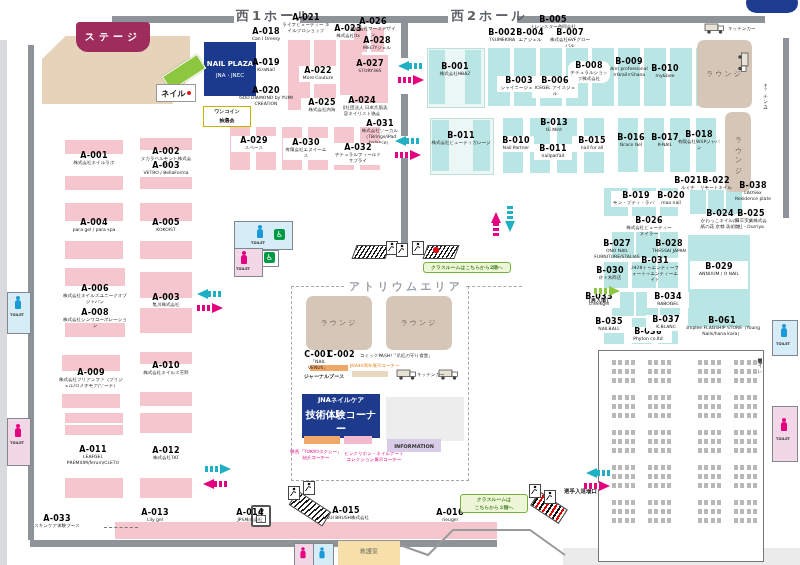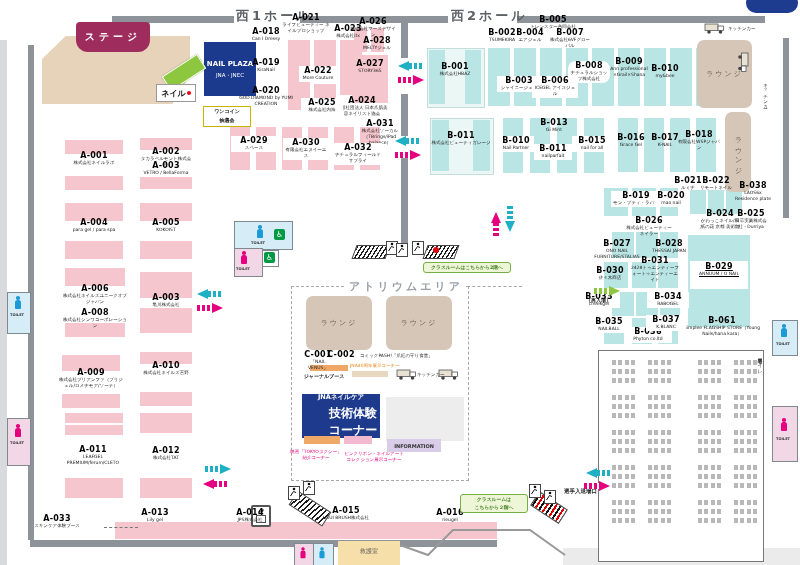--- a/index.html
+++ b/index.html
@@ -119,21 +119,21 @@
       <span>ラウンジ</span>
     </div>
   <div class="tinytxt" style="left:360px;top:353px;width:112px;font-size:4.5px;color:#222;">コミックPASH!『爪紅の守り食堂』</div>
   <div class="abs" style="left:310px;top:365px;width:38px;height:6px;background:#f0a868;z-index:2;"></div>
   <div class="tinytxt" style="left:298px;top:373px;width:52px;font-size:5px;font-weight:bold;color:#222;text-align:center;">ジャーナルブース</div>
   <div class="tinytxt" style="left:350px;top:363px;width:72px;font-size:4.5px;color:#e8881e;">JNA40周年展示コーナー</div>
   <div class="abs" style="left:352px;top:371px;width:36px;height:6px;background:#e8d8c0;z-index:2;"></div>
   <div class="abs" style="left:302px;top:394px;width:78px;height:44px;background:#1d3a8d;z-index:2;color:#fff;
        display:flex;flex-direction:column;align-items:center;justify-content:center;gap:3px;text-align:center;">
     <div style="font-size:6.5px;font-weight:bold;">JNAネイルケア</div>
-    <div style="font-size:12px;font-weight:bold;padding-left:24px;">技術体験コーナー</div>
+    <div style="font-size:10px;font-weight:bold;">技術体験コーナー</div>
   </div>
   <div class="graybox" style="left:386px;top:397px;width:78px;height:44px;"></div>
   <div class="abs" style="left:304px;top:436px;width:36px;height:8px;background:#f0a868;z-index:2;"></div>
   <div class="abs" style="left:344px;top:436px;width:28px;height:8px;background:#f3b9cf;z-index:2;"></div>
   <div class="tinytxt" style="left:288px;top:449px;width:56px;font-size:4.5px;color:#e4007f;text-align:center;line-height:1.3;">
     <div>映画『TOKYOタクシー』</div>
     <div>紹介コーナー</div>
   </div>
   <div class="tinytxt" style="left:342px;top:451px;width:64px;font-size:4.5px;color:#e4007f;text-align:center;line-height:1.3;">
     <div>ピンクリボン・ネイルアート</div>
@@ -636,21 +636,21 @@
         <div class="bco">株式会社ビューティーネイラー</div>
       </div>
       <div class="blabel" style="left:592px;top:240px;width:50px;">
         <div class="bid">B-027</div>
         <div class="bco">ONO NAIL FURNITURE/STALIAS</div>
       </div>
       <div class="blabel" style="left:649px;top:240px;width:40px;">
         <div class="bid">B-028</div>
         <div class="bco">THESSAI JAPAN</div>
       </div>
-      <div class="blabel" style="left:689px;top:263px;width:60px;text-decoration:underline;">
+      <div class="blabel" style="left:689px;top:263px;width:60px;">
         <div class="bid">B-029</div>
         <div class="bco">ANNUUM / O NAIL</div>
       </div>
       <div class="blabel" style="left:590px;top:267px;width:40px;">
         <div class="bid">B-030</div>
         <div class="bco">佐々木商店</div>
       </div>
       <div class="blabel" style="left:630px;top:257px;width:50px;">
         <div class="bid">B-031</div>
         <div class="bco">2428トゥエンティーフォートゥエンティーエイト</div>

